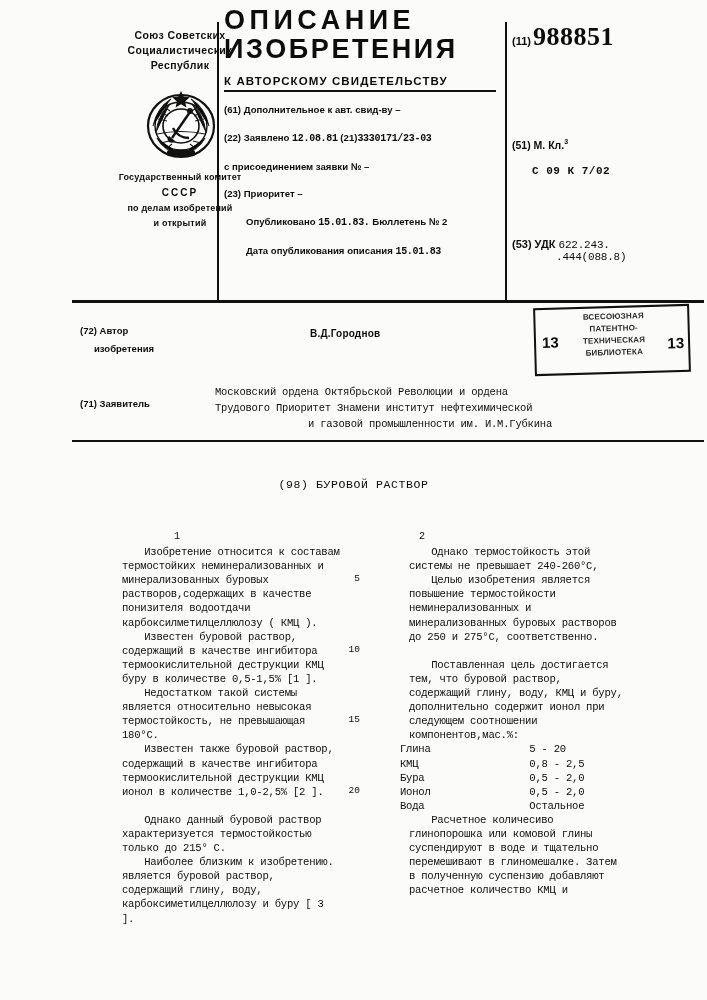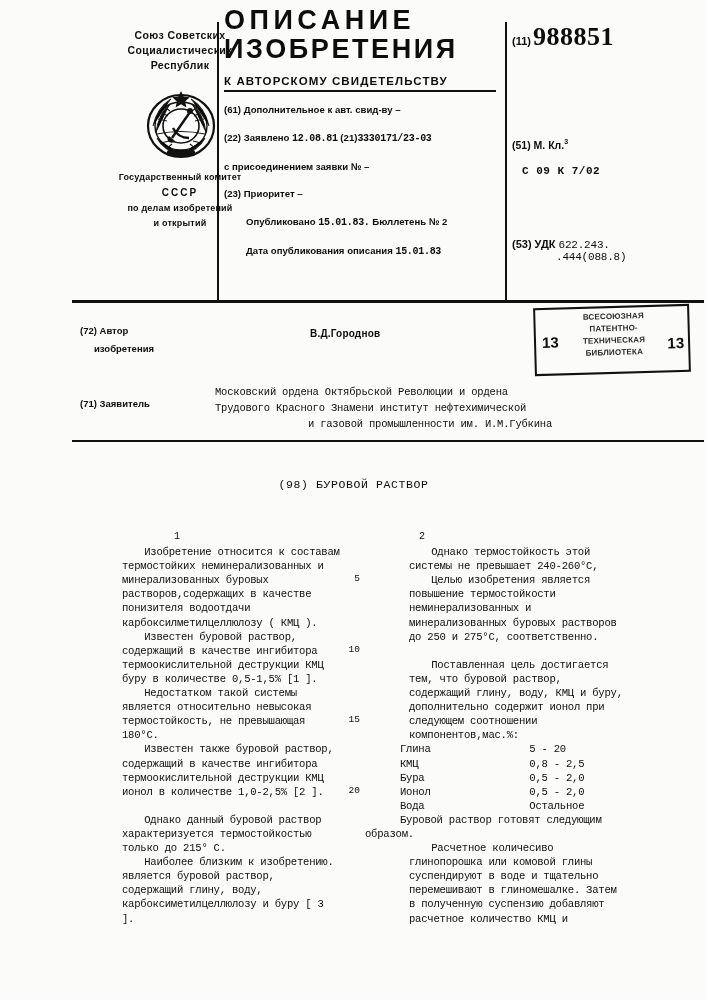--- a/index.html
+++ b/index.html
@@ -34,21 +34,21 @@
   .num11 .pfx{font-size:11px;}
   .num11 .val{font-family:"Liberation Serif",serif;font-size:26px;font-weight:bold;letter-spacing:.5px;}
 
   .biblio{position:absolute;left:224px;top:105px;width:278px;
           font-size:9.6px;font-weight:bold;line-height:1;}
   .biblio .row{margin-bottom:18px;}
   .biblio .mono{font-family:"Liberation Mono",monospace;font-weight:bold;font-size:10px;letter-spacing:-.3px;text-align:right;}
 
   .cls{position:absolute;left:512px;top:138px;width:190px;font-size:10.5px;font-weight:bold;}
   .cls .sup{font-size:7px;vertical-align:super;}
-  .cls .code{font-family:"Liberation Mono",monospace;font-size:11px;margin-top:14px;margin-left:10px;letter-spacing:.5px;}
+  .cls .code{font-family:"Liberation Mono",monospace;font-size:11px;margin-top:14px;margin-left:20px;letter-spacing:.5px;}
   .udk{position:absolute;left:512px;top:238px;width:190px;font-size:11px;font-weight:bold;}
   .udk .n{font-family:"Liberation Mono",monospace;font-size:11px;font-weight:normal;letter-spacing:-.2px;}
   .udk .n2{display:block;margin-left:44px;}
 
   
   .author-lbl{position:absolute;left:80px;top:322px;font-size:9.5px;font-weight:bold;line-height:1.9;}
   .author-val{position:absolute;left:310px;top:328px;font-size:10px;font-weight:bold;letter-spacing:.2px;}
 
   .stamp{position:absolute;left:534px;top:306px;width:152px;height:64px;
          border:2px solid #111;transform:rotate(-1.6deg);background:transparent;}
@@ -207,21 +207,21 @@
       <div>ТЕХНИЧЕСКАЯ</div>
       <div>БИБЛИОТЕКА</div>
     </div>
     <div class="s-l">13</div>
     <div class="s-r">13</div>
   </div>
 
   <div class="appl-lbl">(71) Заявитель</div>
   <div class="appl-val">
     <span class="c">Московский ордена Октябрьской  Революции и ордена</span>
-    <span class="c">Трудового Красного Знамени институт   нефтехимической</span>
+    <span class="c">Трудового Приоритет Знамени институт   нефтехимической</span>
     <span class="c ctr">и газовой промышленности им. И.М.Губкина</span>
   </div>
   <div class="rule-bot"></div>
 
   <div class="inv-title">(98) БУРОВОЙ РАСТВОР</div>
 
   <div class="lines">
     <span style="margin-top:42.3px">5</span>
     <span style="margin-top:56.4px">10</span>
     <span style="margin-top:56.4px">15</span>
@@ -262,17 +262,16 @@
       <div class="cr">
         <span class="nm">Ионол</span>
         <span class="vl">0,5 - 2,0</span>
       </div>
       <div class="cr">
         <span class="nm">Вода</span>
         <span class="vl">Остальное</span>
       </div>
     </div>
 
-    <p class="p" style="text-indent:3.3em">Буровой   раствор готовят следующим образом.</p>
     <p class="p ind">Расчетное количесиво глинопорошка или комовой глины суспендируют в воде и тщательно перемешивают в глиномешалке. Затем в полученную суспензию добавляют расчетное количество КМЦ и</p>
   </div>
 
 </div>
 
 </body></html>

